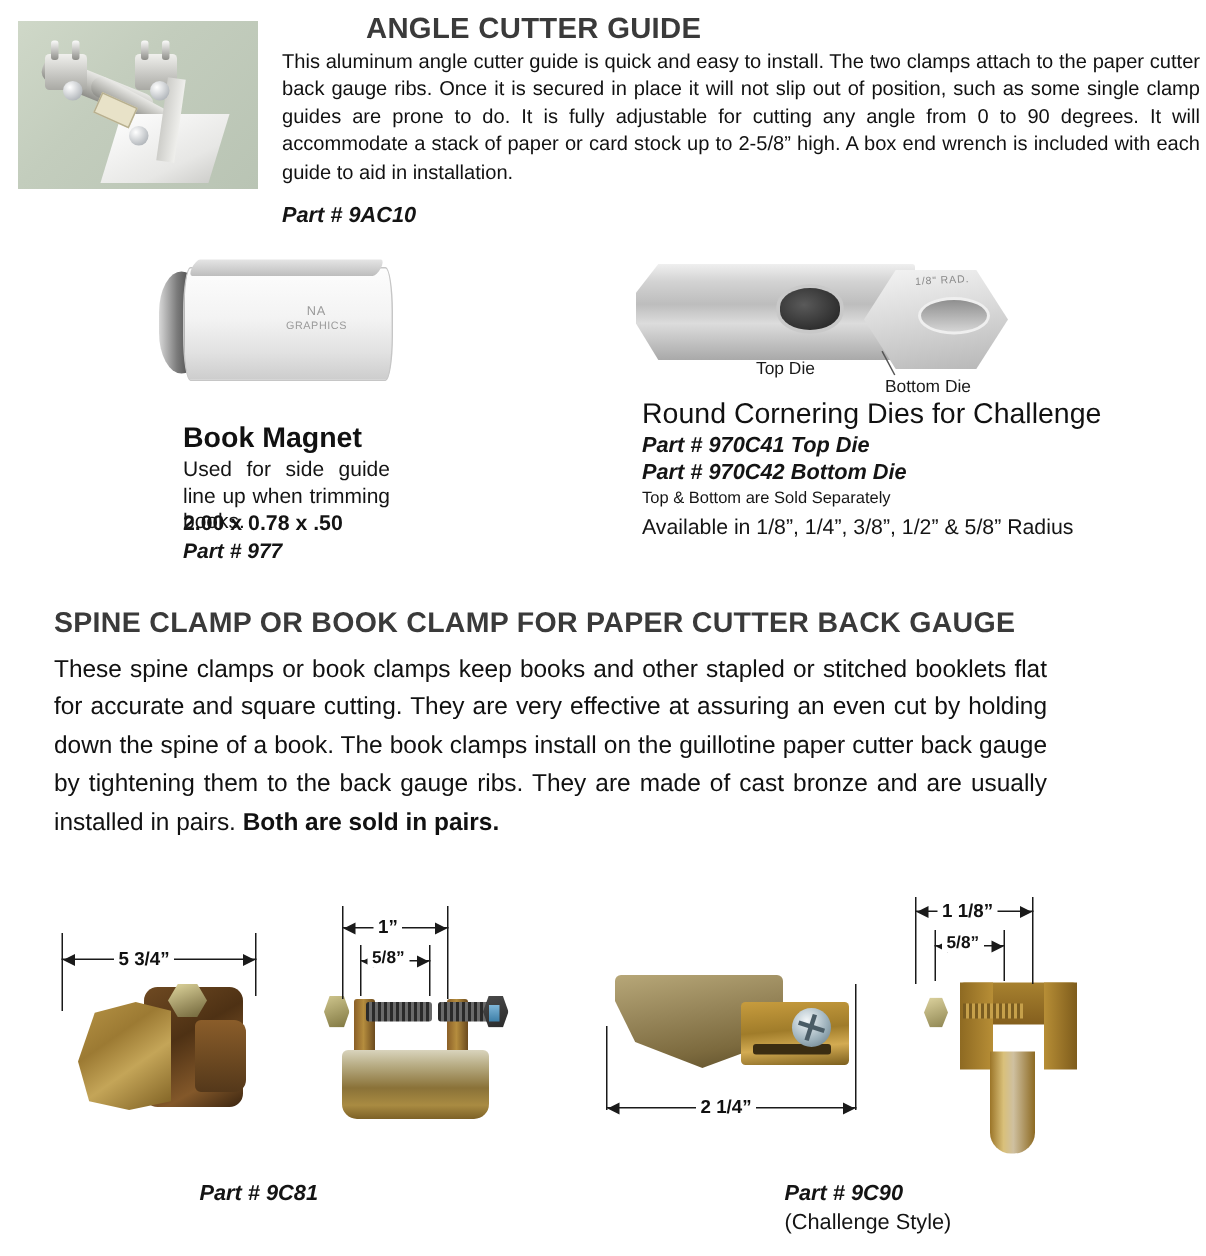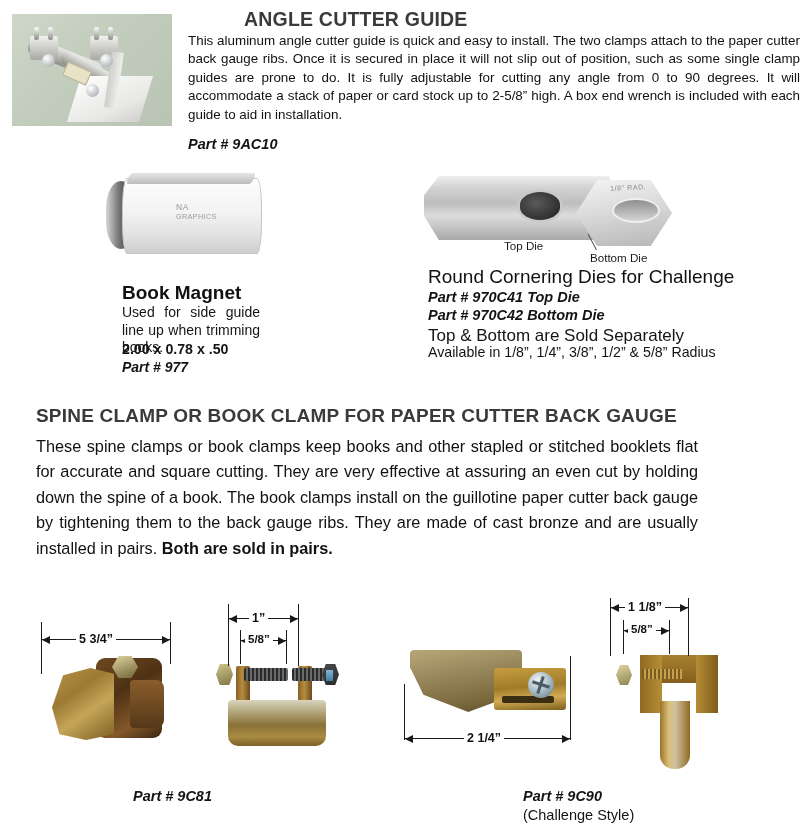--- a/index.html
+++ b/index.html
@@ -125,21 +125,21 @@
     background: linear-gradient(90deg,#d8d8d8 0%,#7b7b7b 40%,#4a4a4a 72%,#8b8b8b 100%);
     border-radius: 50% / 40%;
   }
   .mag-topedge {
     position: absolute; left: 28px; top: 3px; width: 126px; height: 11px;
     background: linear-gradient(180deg,#e5e5e5,#bdbdbd);
     border-radius: 4px / 8px; transform: skewX(-26deg);
   }
   .mag-text {
     position: absolute; left: 76px; top: 32px; width: 70px;
-    text-align: left; color: #9a9a9a; font-size: 8.5px; line-height: 10px;
+    text-align: center; color: #9a9a9a; font-size: 8.5px; line-height: 10px;
     letter-spacing: 0.6px;
   }
   .mag-text .l2 { font-size: 7.2px; letter-spacing: 0.4px; }
 
   
   #dies-photo { left: 424px; top: 172px; width: 250px; height: 78px; }
   .die-top {
     position: absolute; left: 0px; top: 4px; width: 186px; height: 64px;
     background: linear-gradient(180deg,#efefef 0%,#d3d3d3 18%,#bdbdbd 42%,#dcdcdc 62%,#a9a9a9 100%);
     clip-path: polygon(8% 0%, 100% 0%, 100% 100%, 8% 100%, 0% 62%, 0% 30%);
@@ -173,21 +173,21 @@
     position: absolute; left: 596px; top: 232px;
     width: 1px; height: 18px; background: #555;
     transform: rotate(-28deg); transform-origin: bottom;
   }
 
   
   #dies-title { left: 428px; top: 266px; font-size: 19px; font-weight: normal; color: #111; }
   #dies-part1 { left: 428px; top: 289px; font-style: italic; }
   #dies-part2 { left: 428px; top: 307px; }
   .dies-line { position: absolute; font-size: 14.5px; }
-  #dies-note1 { left: 428px; top: 326px; font-size: 17px; }
+  #dies-note1 { left: 428px; top: 326px; font-size: 11px; }
   #dies-note2 { left: 428px; top: 344px; font-size: 14.2px; }
 
   
   #mag-title { left: 122px; top: 282px; font-size: 19px; font-weight: bold; color: #111; }
   #mag-desc {
     left: 122px; top: 304px; width: 138px;
     font-size: 14px; line-height: 17.5px; text-align: justify;
   }
   #mag-dims { left: 122px; top: 341px; font-size: 14.2px; font-weight: bold; }
   #mag-part { left: 122px; top: 359px; }

